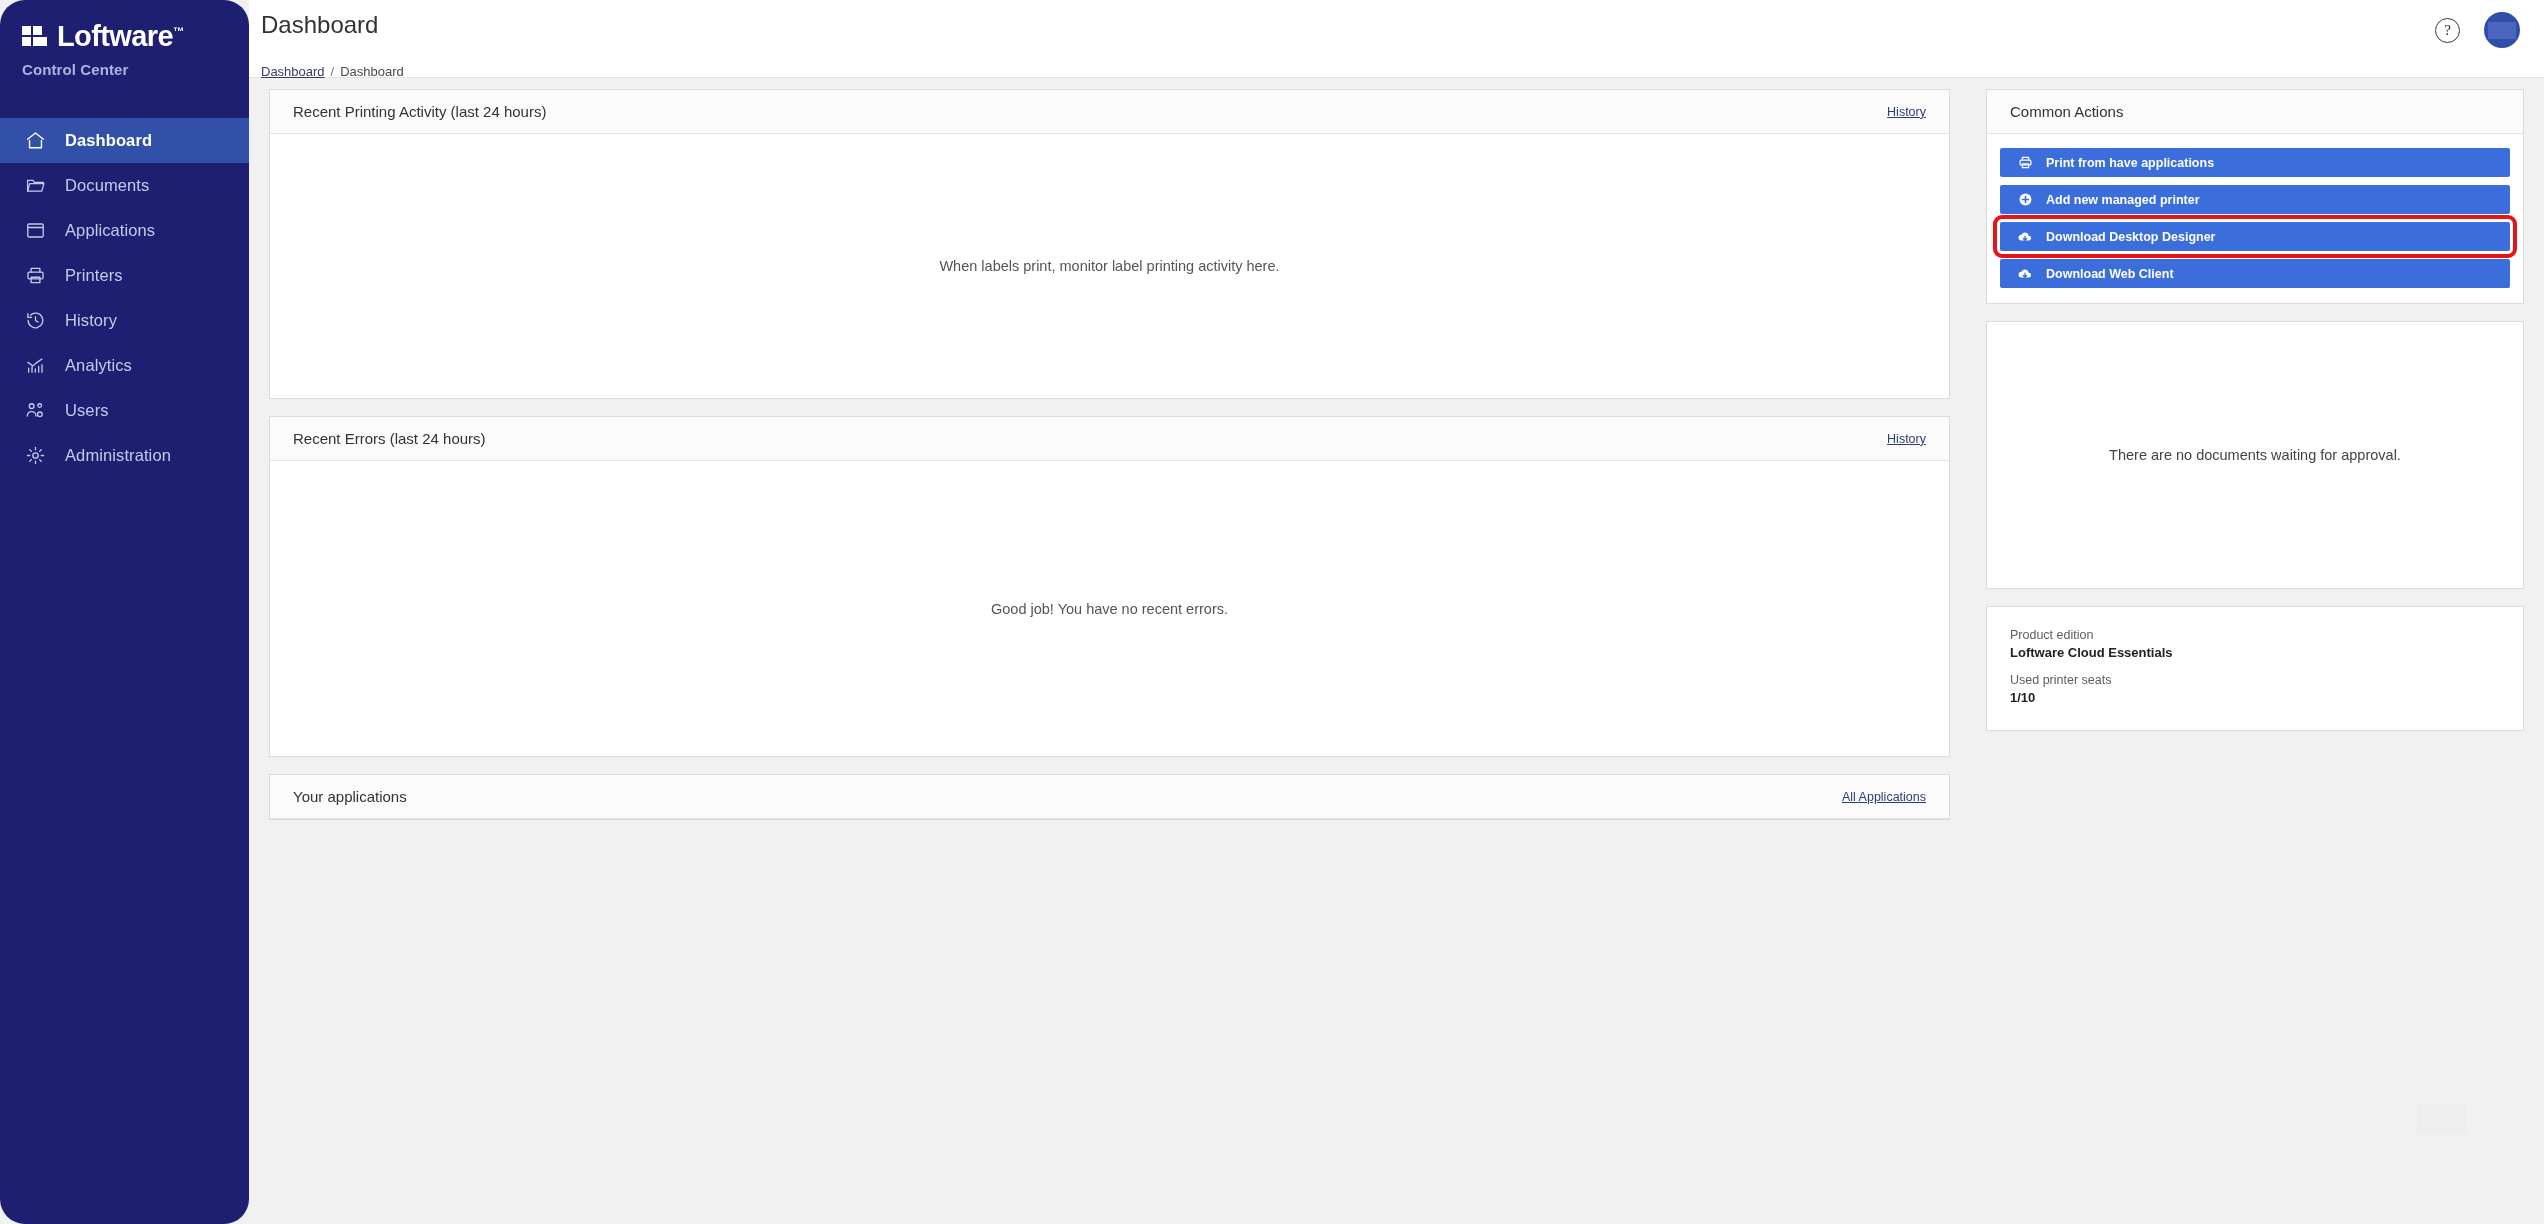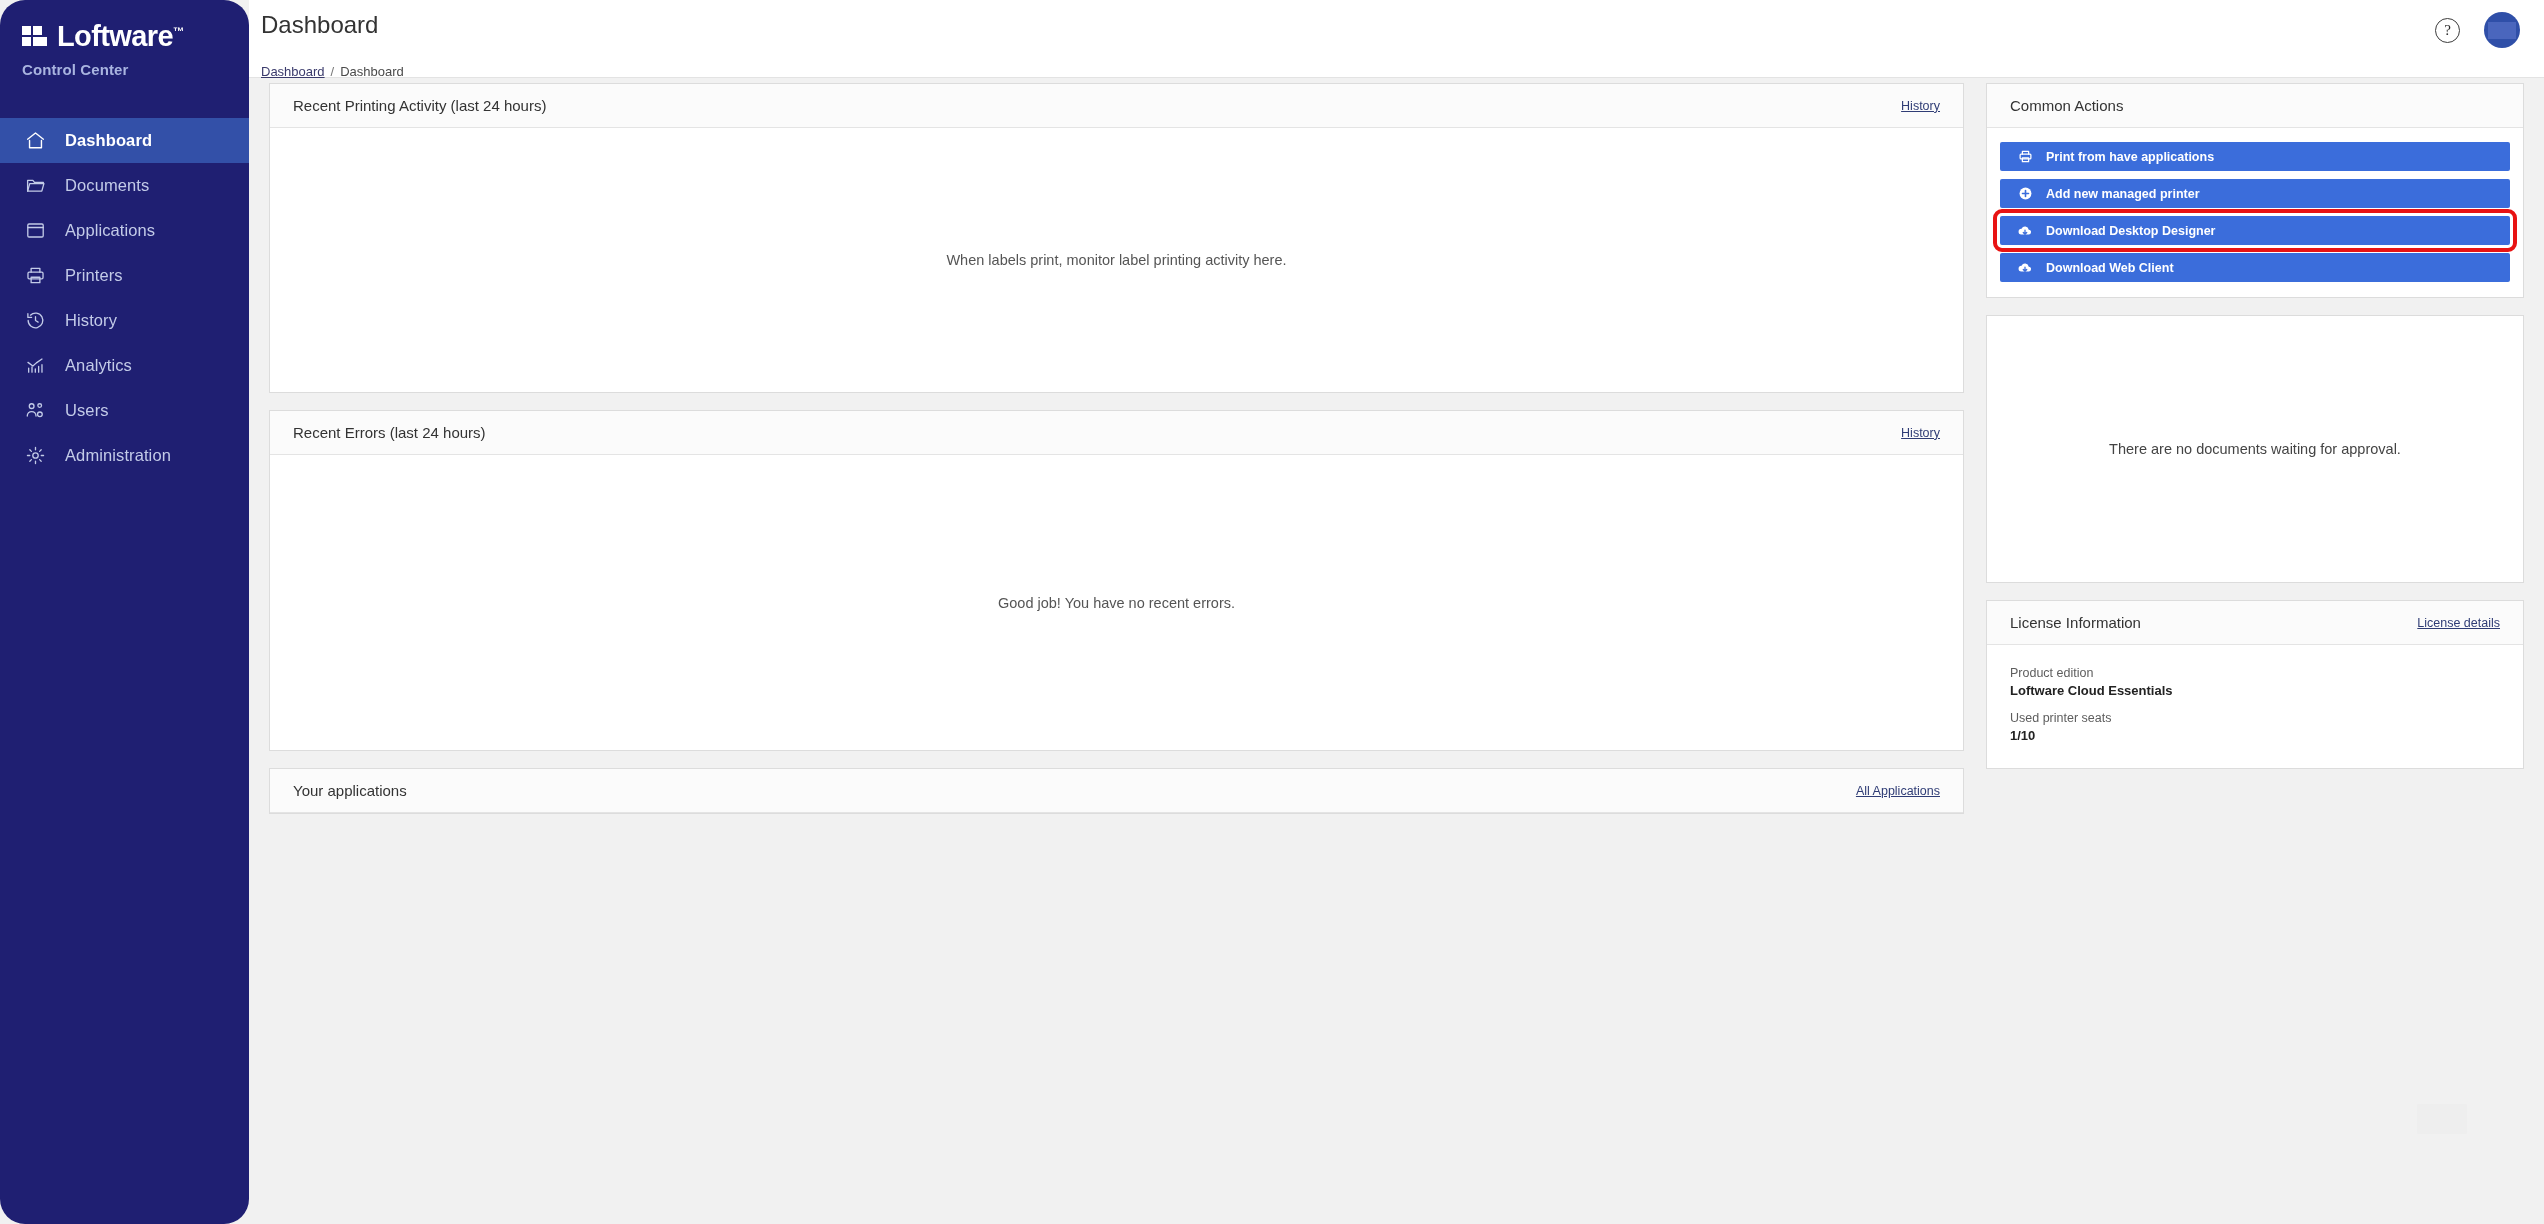--- a/index.html
+++ b/index.html
@@ -80,22 +80,22 @@
     width: 36px; height: 36px; border-radius: 50%;
     background: #2f4fa8; cursor: pointer; position: relative; overflow: hidden;
   }
   .avatar::after {
     content: ""; position: absolute; left: 4px; top: 10px;
     width: 28px; height: 17px; background: #4a66bd;
   }
 
   
   .content {
-    flex: 1; display: flex; gap: 2px;
-    padding: 5px 20px 0 20px; align-items: flex-start;
+    flex: 1; display: flex; gap: 16px;
+    padding: 11px 20px 0 20px; align-items: flex-start;
   }
   .col-main { flex: 1 1 auto; display: flex; flex-direction: column; gap: 17px; }
   .col-side { flex: 0 0 538px; display: flex; flex-direction: column; gap: 17px; margin-left: 20px; }
 
   .card {
     background: #ffffff; border: 1px solid #dcdcdc;
     display: flex; flex-direction: column;
   }
   .card-head {
     height: 44px; flex: 0 0 44px;
@@ -341,24 +341,20 @@
           </div>
 
         </div>
       </section>
 
       <section class="card">
         <div class="wf-body">There are no documents waiting for approval.</div>
       </section>
 
       <section class="card">
-        <div class="card-head">
-          <span class="card-title">License Information</span>
-          <span class="card-link">License details</span>
-        </div>
         <div class="lic-body">
           <div class="lic-label">Product edition</div>
           <div class="lic-value">Loftware Cloud Essentials</div>
           <div class="lic-gap"></div>
           <div class="lic-label">Used printer seats</div>
           <div class="lic-value">1/10</div>
         </div>
       </section>
 
     </div>

